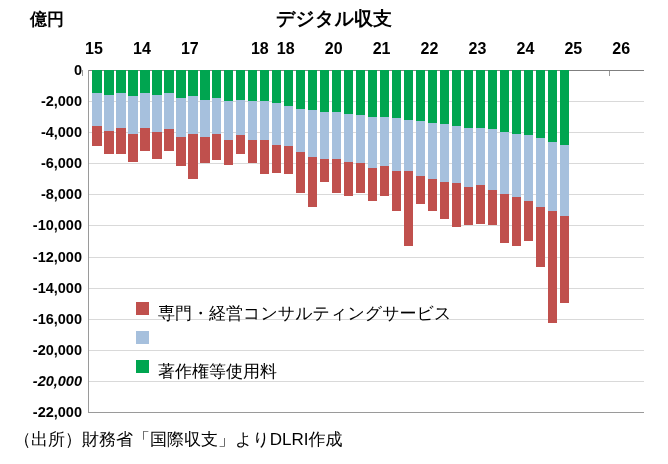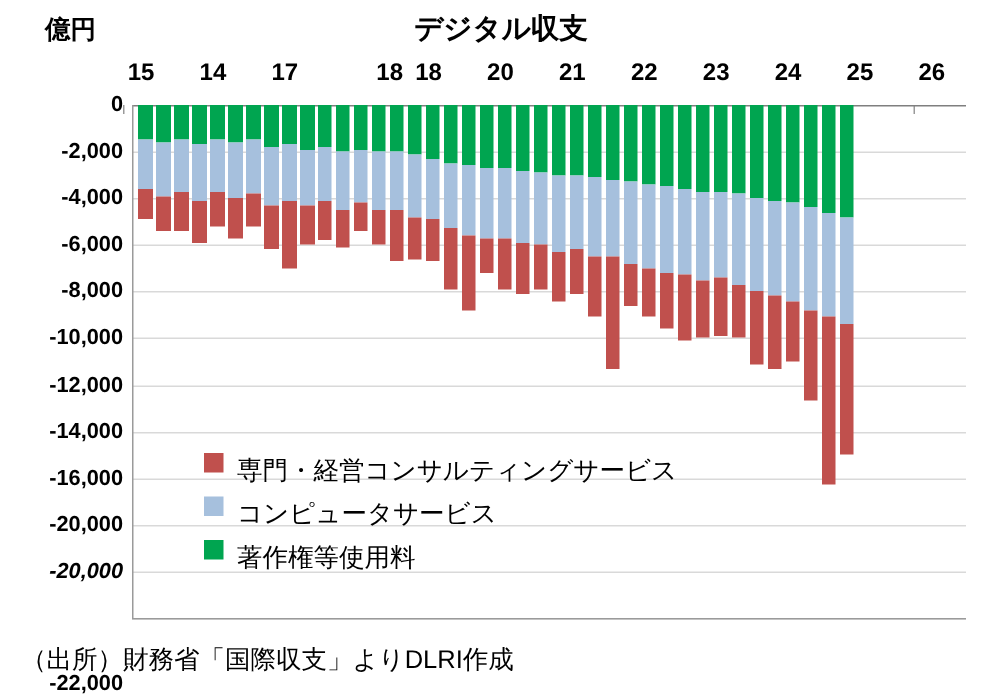--- a/index.html
+++ b/index.html
@@ -115,21 +115,21 @@
       <div class="ylabel" style="top: 101.091px;">-2,000</div>
       <div class="ylabel" style="top: 132.182px;">-4,000</div>
       <div class="ylabel" style="top: 163.273px;">-6,000</div>
       <div class="ylabel" style="top: 194.364px;">-8,000</div>
       <div class="ylabel" style="top: 225.455px;">-10,000</div>
       <div class="ylabel" style="top: 256.545px;">-12,000</div>
       <div class="ylabel" style="top: 287.636px;">-14,000</div>
       <div class="ylabel" style="top: 318.727px;">-16,000</div>
       <div class="ylabel" style="top: 349.818px;">-20,000</div>
       <div class="ylabel" style="top: 380.909px; font-style: italic;">-20,000</div>
-      <div class="ylabel" style="top: 412px; margin-top: 44px;">-22,000</div>
+      <div class="ylabel" style="top: 412px;">-22,000</div>
     </div>
   <div id="xlabels">
       <div class="xtick-label" style="left: 94px;">15</div>
       <div class="xtick-mark" style="left: 82px;"></div>
       <div class="xtick-label" style="left: 141.931px;">14</div>
       <div class="xtick-mark" style="left: 129.931px;"></div>
       <div class="xtick-label" style="left: 189.862px;">17</div>
       <div class="xtick-mark" style="left: 177.862px;"></div>
       <div class="xtick-label" style="left: 237.793px; margin-left: 22px;">18</div>
       <div class="xtick-mark" style="left: 225.793px;"></div>
@@ -357,21 +357,20 @@
       </div>
     </div>
 
   <div id="legend">
     <div class="legend-row">
       <span class="legend-swatch c0"></span>
       <span class="legend-label">専門・経営コンサルティングサービス</span>
     </div>
     <div class="legend-row">
       <span class="legend-swatch c1"></span>
-      <span class="legend-label">コンピュータサービス</span>
     </div>
     <div class="legend-row">
       <span class="legend-swatch c2"></span>
       <span class="legend-label">著作権等使用料</span>
     </div>
   </div>
 
   <div id="source">（出所）財務省「国際収支」よりDLRI作成</div>
 </div>
 

